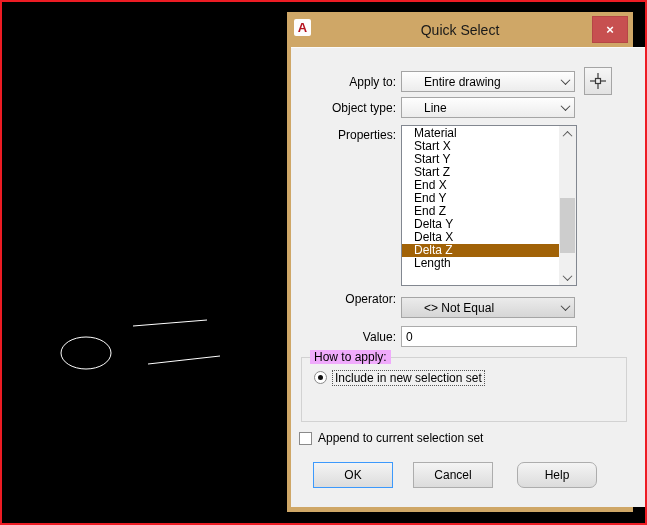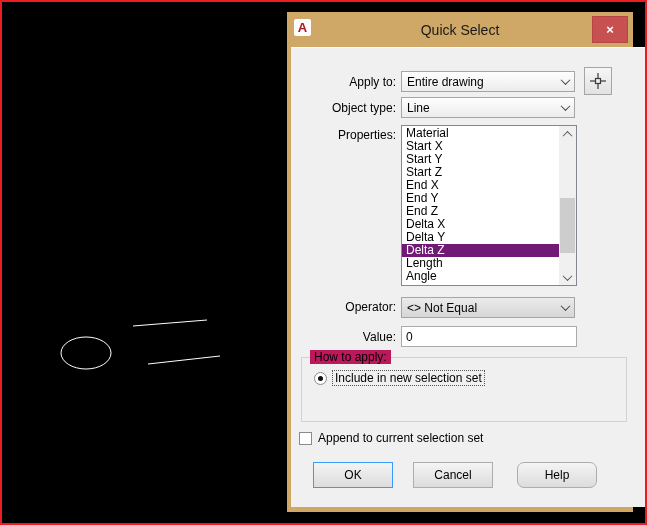--- a/index.html
+++ b/index.html
@@ -20,58 +20,58 @@
                background:#c75050; border:1px solid #b64646; color:#fff; font-size:13px;
                font-weight:bold; display:flex; align-items:center; justify-content:center; }
   #client { position:absolute; left:4px; top:35px; width:394px; height:460px;
             background:#f0f0f0; border-top:1px solid #fbfbfb; }
 
   .lbl { position:absolute; left:0; width:105px; text-align:right; font-size:12px;
          color:#000; line-height:14px; }
 
   .combo { position:absolute; height:21px; border:1px solid #a5a5a5;
            background:linear-gradient(#fefefe,#ececec); display:flex; align-items:center;
-           font-size:12px; color:#000; padding-left:5px; }
+           font-size:12px; color:#000; padding-left:22px; }
   .combo.grey { background:linear-gradient(#ebebeb,#d6d6d6); }
   .chev { margin-left:auto; width:18px; display:flex; justify-content:center; }
   .chev::before { content:""; width:6px; height:6px; border-right:1.5px solid #444;
                   border-bottom:1.5px solid #444; transform:rotate(45deg) translate(-1px,-1px); }
 
   #pick-btn { position:absolute; left:293px; top:19px; width:28px; height:28px;
               border:1px solid #a5a5a5; background:linear-gradient(#f6f6f6,#e2e2e2);
               display:flex; align-items:center; justify-content:center; }
 
   
   #prop-list { position:absolute; left:110px; top:77px; width:176px; height:161px;
                border:1px solid #828790; background:#fff; display:flex; }
   #prop-items { flex:1; padding-top:1px; overflow:hidden; }
-  .item { height:13px; line-height:13px; font-size:12px; padding-left:4px;
+  .item { height:13px; line-height:13px; font-size:12px; padding-left:12px;
           color:#000; white-space:nowrap; }
-  .item.selected { background:#701a75; color:#fff; }
+  .item.selected { background:#a16207; color:#fff; }
   #scrollbar { position:relative; width:17px; background:#f0f0f0; }
   .sb-btn { position:absolute; left:0; width:17px; height:16px; display:flex;
             align-items:center; justify-content:center; }
   .sb-btn.up { top:0; } .sb-btn.down { bottom:0; }
   .sb-chev { width:7px; height:7px; border-right:1.6px solid #5a5a5a;
              border-bottom:1.6px solid #5a5a5a; }
   .sb-chev.d { transform:rotate(45deg) translate(-1px,-1px); }
   .sb-chev.u { transform:rotate(225deg) translate(-1px,-1px); }
   #sb-thumb { position:absolute; left:1px; width:15px; top:72px; height:55px;
               background:#cdcdcd; }
 
   #value-input { position:absolute; left:110px; top:278px; width:176px; height:21px;
                  border:1px solid #ababab; background:#fff; font-size:12px;
                  font-family:"Liberation Sans", sans-serif; padding:0 4px; color:#000; }
 
   
   #groupbox { position:absolute; left:10px; top:309px; width:326px; height:65px;
               border:1px solid #d2d2d2; }
-  #group-legend { position:absolute; left:8px; top:-8px; background:#be185d;
+  #group-legend { position:absolute; left:8px; top:-8px; background:#f0abfc;
                   padding:0 4px; font-size:12px; color:#000; }
-  .radio-row { position:absolute; left:12px; display:flex; align-items:center; }
+  .radio-row { position:absolute; left:12px; display:flex; }
   .radio-row.r1 { top:13px; } .radio-row.r2 { top:36px; }
   .radio { width:13px; height:13px; border:1px solid #8a8a8a; border-radius:50%;
            background:#fff; position:relative; flex:none; }
   .radio.on::after { content:""; position:absolute; left:3px; top:3px; width:5px;
                      height:5px; border-radius:50%; background:#111; }
   .radio-label { font-size:12px; margin-left:6px; color:#000; padding:0 2px; }
   .radio-label.on { outline:1px dotted #555; }
 
   #checkbox-row { position:absolute; left:8px; top:383px; display:flex; align-items:center;text-align:right; }
   .checkbox { width:13px; height:13px; border:1px solid #8a8a8a; background:#fff; flex:none; }
@@ -134,38 +134,37 @@
       <div id="prop-list">
         <div id="prop-items">
 
         <div class="item">Material</div>
             <div class="item">Start X</div>
             <div class="item">Start Y</div>
             <div class="item">Start Z</div>
             <div class="item">End X</div>
             <div class="item">End Y</div>
             <div class="item">End Z</div>
+            <div class="item">Delta Y</div>
             <div class="item">Delta X</div>
-            <div class="item">Delta Y</div>
             <div class="item selected">Delta Z</div>
             <div class="item">Length</div>
-            <div class="item">Angle</div>
           </div>
         <div id="scrollbar">
           <div class="sb-btn up">
             <span class="sb-chev u"></span>
           </div>
           <div id="sb-thumb"></div>
           <div class="sb-btn down">
             <span class="sb-chev d"></span>
           </div>
         </div>
       </div>
 
-      <div class="lbl" style="top:252px">Operator:</div>
+      <div class="lbl" style="top:244px">Operator:</div>
       <div class="combo grey" style="left:110px; top:249px; width:174px">
         <span>&lt;&gt; Not Equal</span>
         <span class="chev"></span>
       </div>
 
       <div class="lbl" style="top:282px">Value:</div>
       <input id="value-input" type="text" value="0" style="">
 
       <div id="groupbox">
         <div id="group-legend">How to apply:</div>

